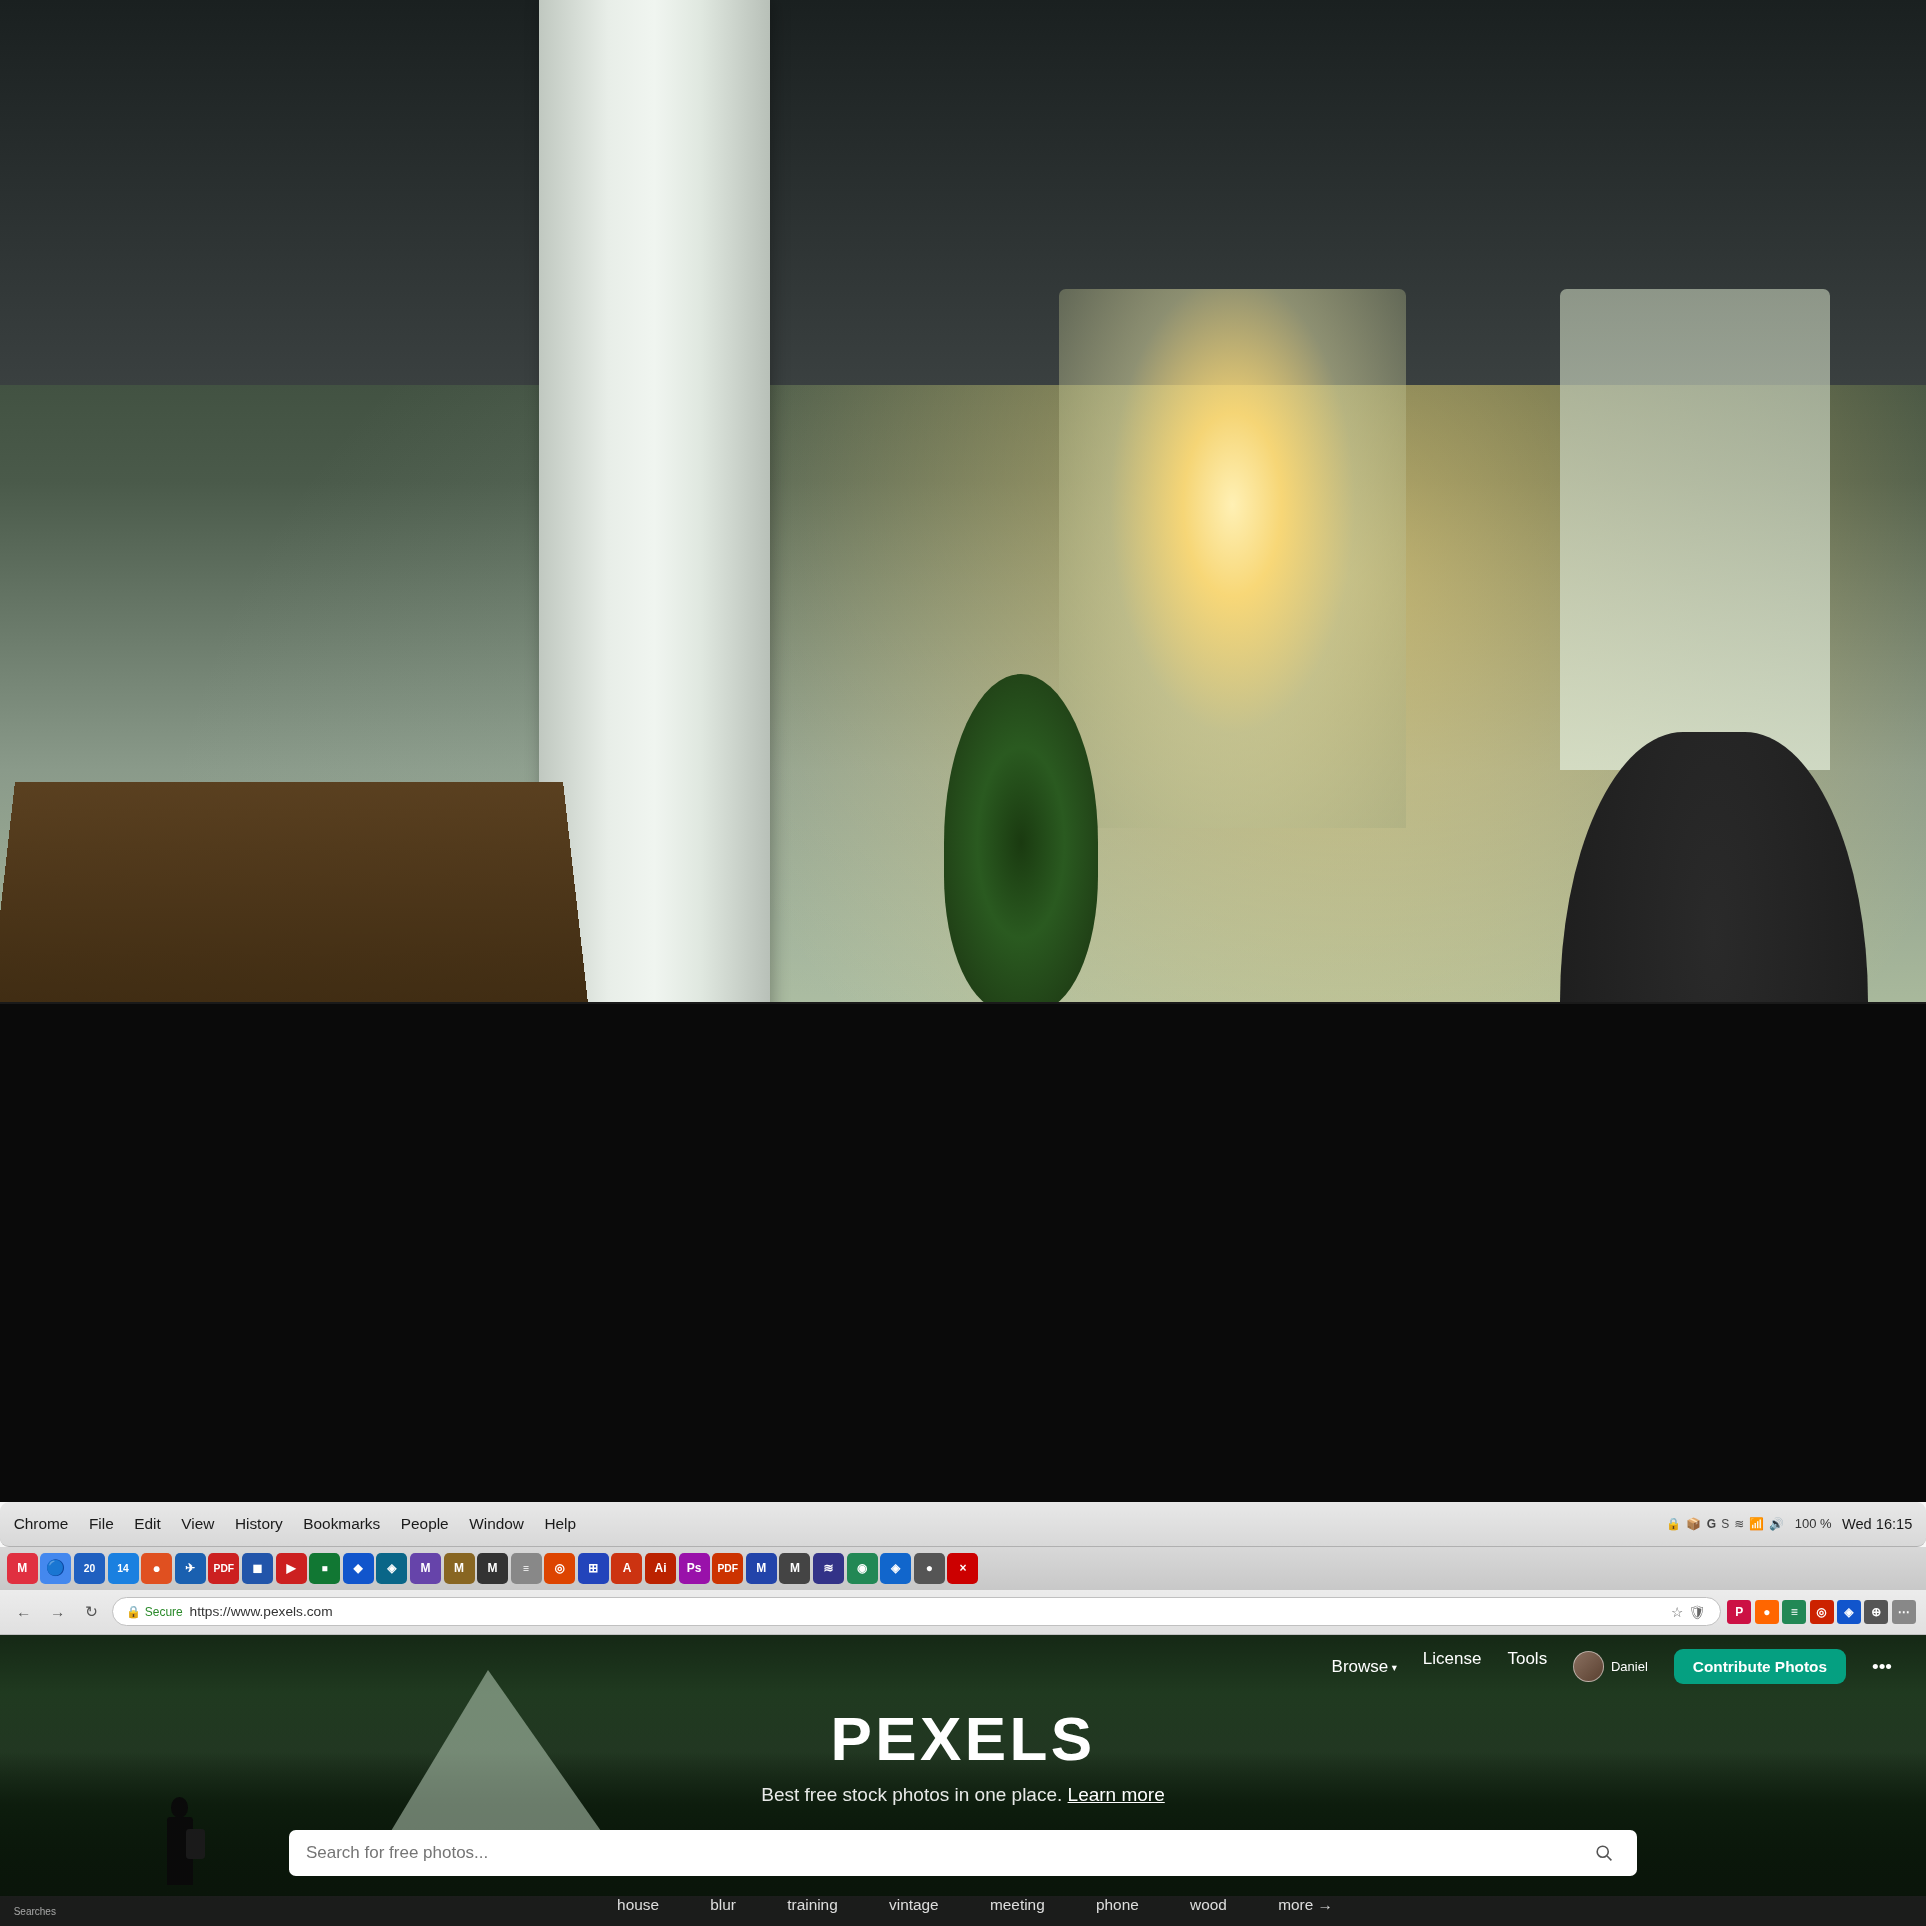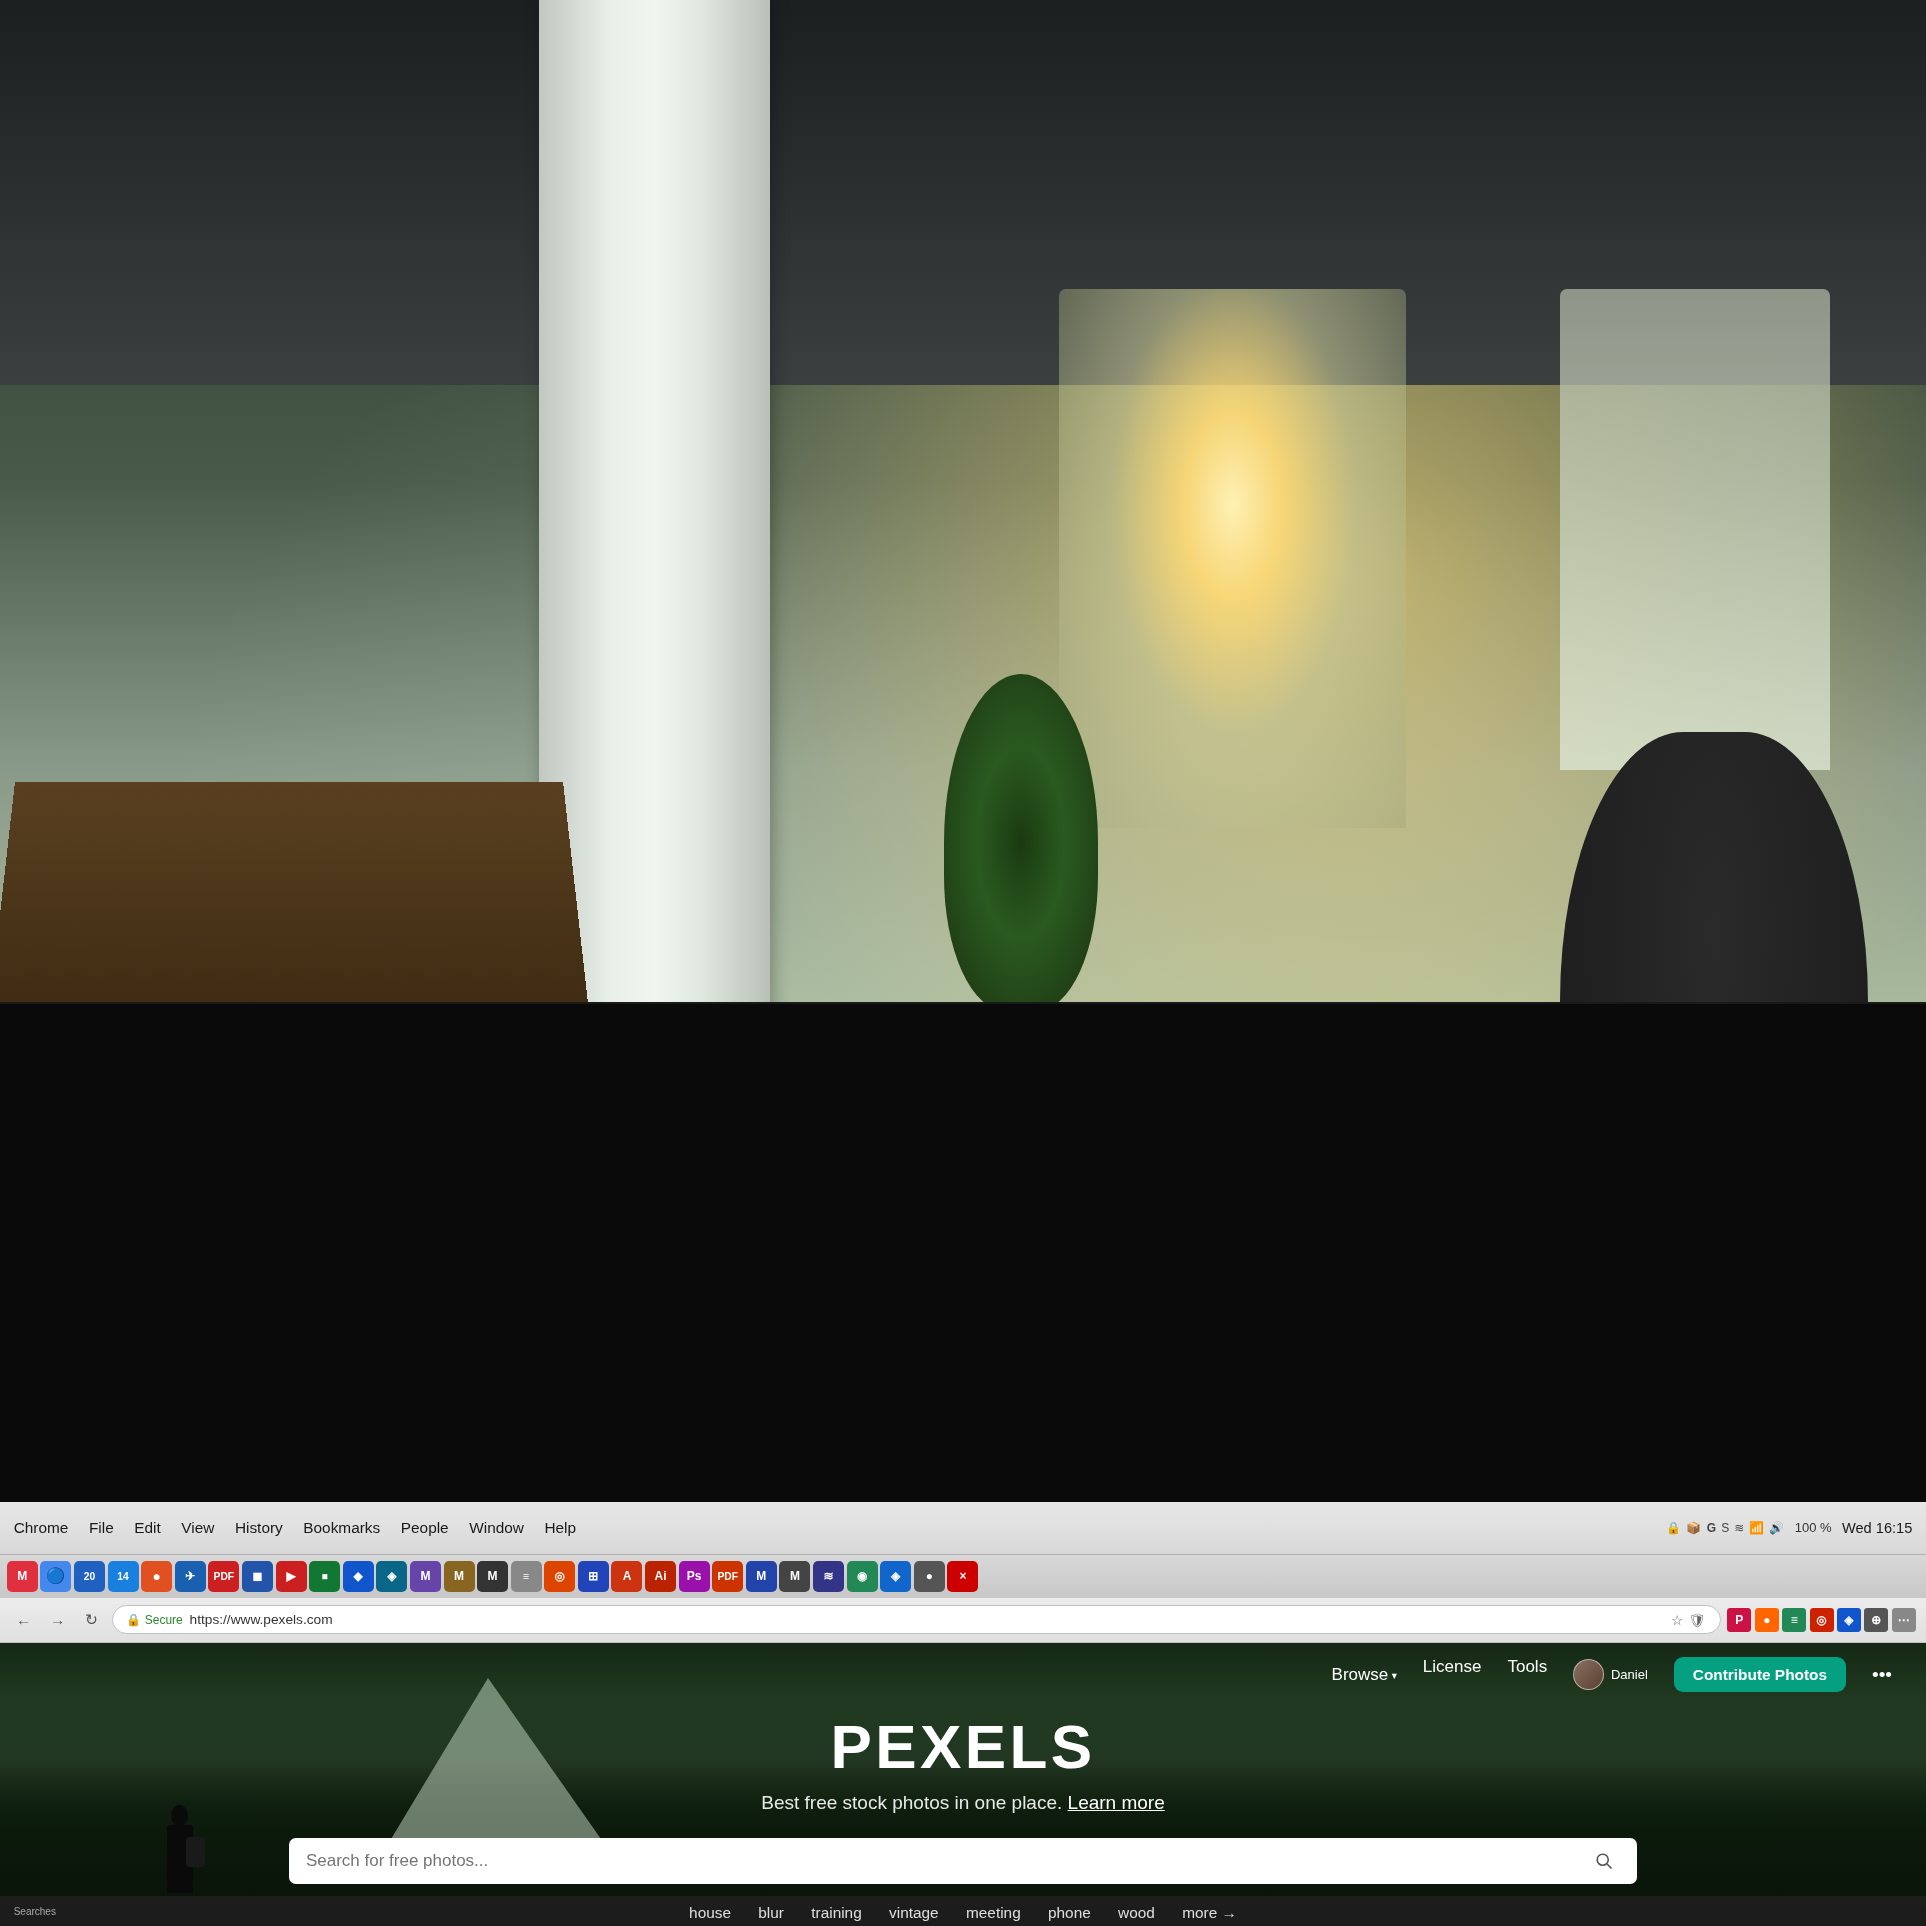--- a/index.html
+++ b/index.html
@@ -148,25 +148,26 @@
       width: 100%;
       height: 46%;
       background: #f8f8f8;
       overflow: hidden;
     }
 
     
     .macos-titlebar {
       display: flex;
       align-items: center;
-      height: 53px;
+      height: 45px;
       background: linear-gradient(180deg, #e8e8e8 0%, #d8d8d8 100%);
       border-bottom: 0.9px solid #b0b0b0;
       padding: 0 13.7px;
       gap: 8.6px;
+      border-radius: 9px;
     }
 
     .titlebar-menu {
       display: flex;
       gap: 20.5px;
       font-size: 15.4px;
       color: #1a1a1a;
       font-weight: 400;
     }
 
@@ -505,20 +506,21 @@
     .search-suggestions {
       display: flex;
       gap: 13.7px;
       color: rgba(255,255,255,0.85);
       font-size: 15.4px;
     }
 
     .suggestion-item {
       cursor: pointer;
       padding: 3.4px 6.8px;
+      margin-left: 24px;
     }
 
     .suggestion-more {
       display: flex;
       align-items: center;
       gap: 3.4px;
     }
 
     
     .macos-apps-row {

